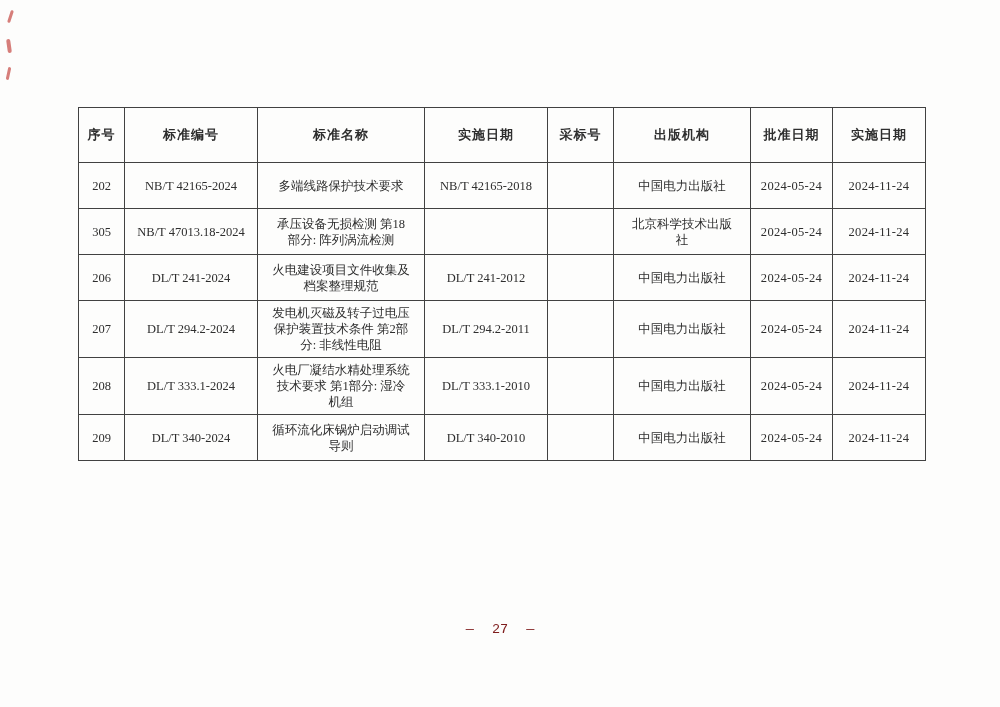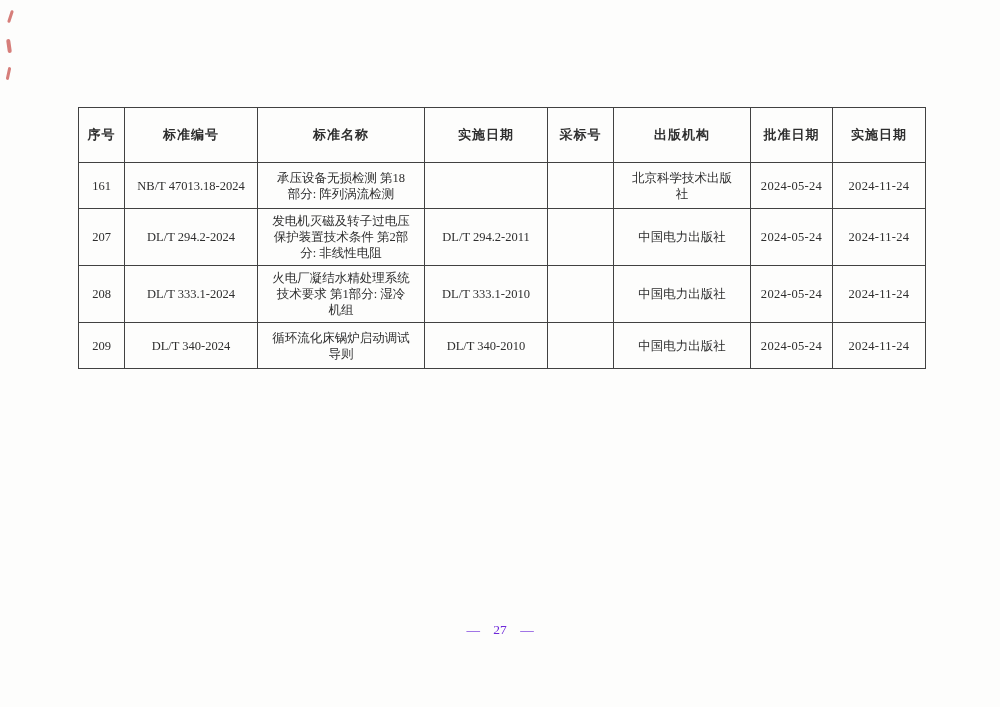--- a/index.html
+++ b/index.html
@@ -27,22 +27,23 @@
     word-break:break-word;
   }
   thead th{font-size:13px;font-weight:bold;height:46px;letter-spacing:1px;padding:4px 2px;}
   tbody tr{height:46px;}
   td.c1{padding:4px 10px;}
   td.c2{padding:4px 13px;}
   td.c5{padding:4px 15px;}
   td.c6,td.c7{letter-spacing:.3px;white-space:nowrap;}
   .footer{
     position:absolute;left:0;right:0;top:622px;
-    text-align:center;font-size:13.5px;color:#6d28d9;
+    text-align:center;font-size:13.5px;color:#7f1d1d;
     word-spacing:10px;
+    font-family:Liberation Mono, monospace;
   }
   .marks{position:absolute;left:4px;top:8px;width:22px;height:80px;}
   .marks span{position:absolute;display:block;background:rgba(189,42,35,.6);border-radius:2px;}
   .marks .m1{left:5px;top:2px;width:3px;height:13px;transform:rotate(18deg);}
   .marks .m2{left:3px;top:31px;width:4px;height:14px;transform:rotate(-8deg);}
   .marks .m3{left:3px;top:59px;width:3px;height:13px;transform:rotate(12deg);}
 </style>
 </head>
 <body>
 
@@ -72,26 +73,46 @@
           <th>标准名称</th>
           <th>实施日期</th>
           <th>采标号</th>
           <th>出版机构</th>
           <th>批准日期</th>
           <th>实施日期</th>
         </tr>
     </thead>
     <tbody>
         <tr>
-          <td class="c0">161</td>
+          <td class="c0">202</td>
+          <td class="c1">NB/T 42165-2024</td>
+          <td class="c2">多端线路保护技术要求</td>
+          <td class="c3">NB/T 42165-2018</td>
+          <td class="c4"></td>
+          <td class="c5">中国电力出版社</td>
+          <td class="c6">2024-05-24</td>
+          <td class="c7">2024-11-24</td>
+        </tr>
+        <tr>
+          <td class="c0">305</td>
           <td class="c1">NB/T 47013.18-2024</td>
           <td class="c2">承压设备无损检测 第18部分: 阵列涡流检测</td>
           <td class="c3"></td>
           <td class="c4"></td>
           <td class="c5">北京科学技术出版社</td>
+          <td class="c6">2024-05-24</td>
+          <td class="c7">2024-11-24</td>
+        </tr>
+        <tr>
+          <td class="c0">206</td>
+          <td class="c1">DL/T 241-2024</td>
+          <td class="c2">火电建设项目文件收集及档案整理规范</td>
+          <td class="c3">DL/T 241-2012</td>
+          <td class="c4"></td>
+          <td class="c5">中国电力出版社</td>
           <td class="c6">2024-05-24</td>
           <td class="c7">2024-11-24</td>
         </tr>
         <tr>
           <td class="c0">207</td>
           <td class="c1">DL/T 294.2-2024</td>
           <td class="c2">发电机灭磁及转子过电压保护装置技术条件 第2部分: 非线性电阻</td>
           <td class="c3">DL/T 294.2-2011</td>
           <td class="c4"></td>
           <td class="c5">中国电力出版社</td>

